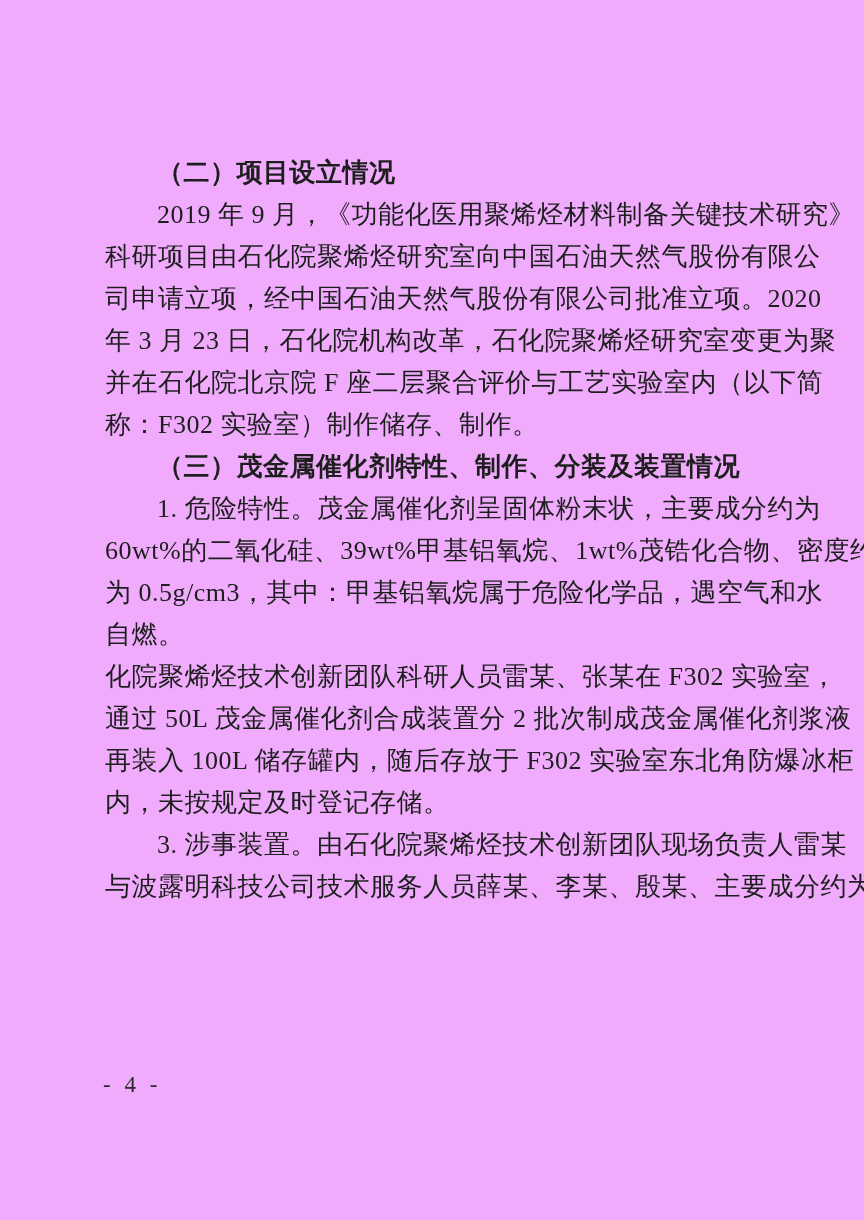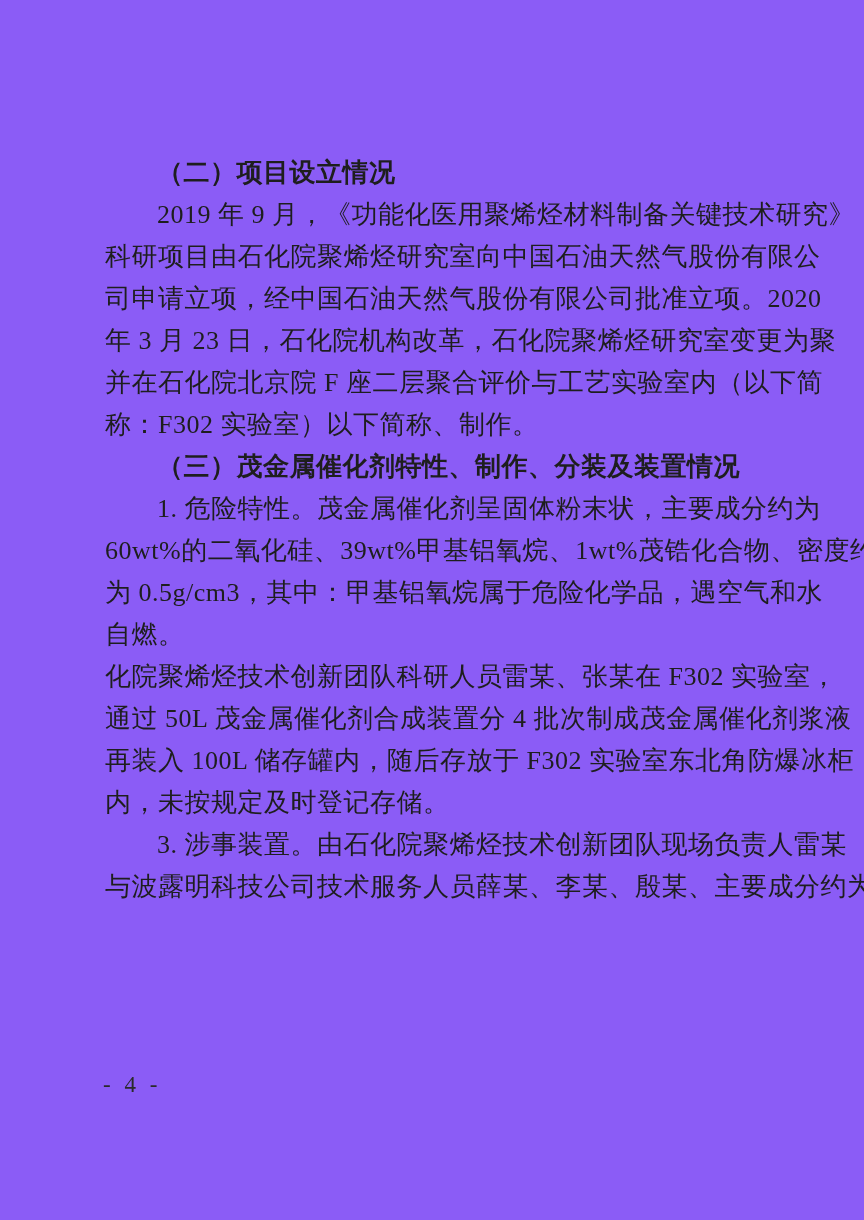--- a/index.html
+++ b/index.html
@@ -5,21 +5,21 @@
   html, body {
     margin: 0;
     padding: 0;
     background: #e8e8e8;
   }
   .page {
     position: relative;
     width: 864px;
     height: 1220px;
     margin: 0 auto;
-    background: #8b5cf6;
+    background: #f0abfc;
     font-family: "Liberation Serif", "DejaVu Serif", serif;
     color: #1e1e1e;
     overflow: hidden;
   }
   .content {
     position: absolute;
     left: 105px;
     top: 152px;
     width: 676px;
   }
@@ -51,31 +51,31 @@
 <div class="page">
   <div class="content">
 
     <div class="line heading indent">（二）项目设立情况</div>
 
     <div class="line indent">2019 年 9 月，《功能化医用聚烯烃材料制备关键技术研究》</div>
     <div class="line">科研项目由石化院聚烯烃研究室向中国石油天然气股份有限公</div>
     <div class="line">司申请立项，经中国石油天然气股份有限公司批准立项。2020</div>
     <div class="line">年 3 月 23 日，石化院机构改革，石化院聚烯烃研究室变更为聚</div>
     <div class="line">并在石化院北京院 F 座二层聚合评价与工艺实验室内（以下简</div>
-    <div class="line">称：F302 实验室）以下简称、制作。</div>
+    <div class="line">称：F302 实验室）制作储存、制作。</div>
 
     <div class="line heading indent">（三）茂金属催化剂特性、制作、分装及装置情况</div>
 
     <div class="line indent">1. 危险特性。茂金属催化剂呈固体粉末状，主要成分约为</div>
     <div class="line">60wt%的二氧化硅、39wt%甲基铝氧烷、1wt%茂锆化合物、密度约</div>
     <div class="line">为 0.5g/cm3，其中：甲基铝氧烷属于危险化学品，遇空气和水</div>
     <div class="line">自燃。</div>
 
     <div class="line">化院聚烯烃技术创新团队科研人员雷某、张某在 F302 实验室，</div>
-    <div class="line">通过 50L 茂金属催化剂合成装置分 4 批次制成茂金属催化剂浆液</div>
+    <div class="line">通过 50L 茂金属催化剂合成装置分 2 批次制成茂金属催化剂浆液</div>
     <div class="line">再装入 100L 储存罐内，随后存放于 F302 实验室东北角防爆冰柜</div>
     <div class="line">内，未按规定及时登记存储。</div>
 
     <div class="line indent">3. 涉事装置。由石化院聚烯烃技术创新团队现场负责人雷某</div>
     <div class="line">与波露明科技公司技术服务人员薛某、李某、殷某、主要成分约为</div>
 
   </div>
 
   <div class="page-number">- 4 -</div>
 </div>

